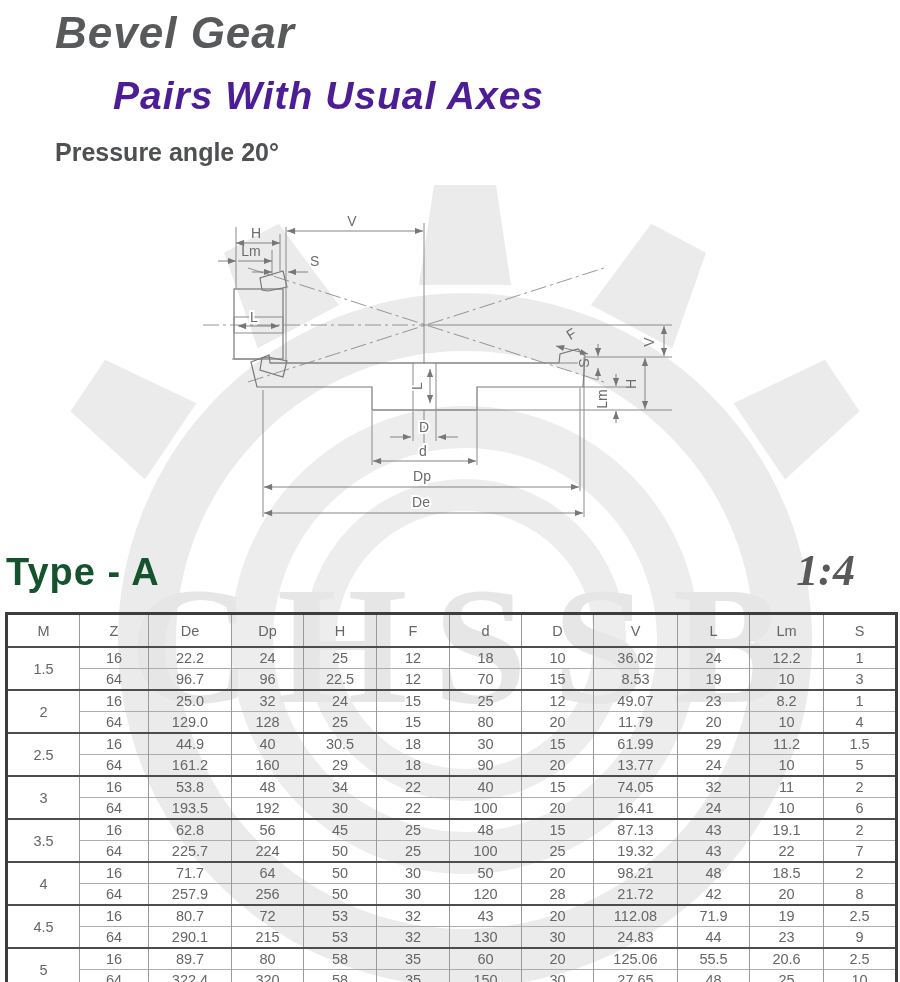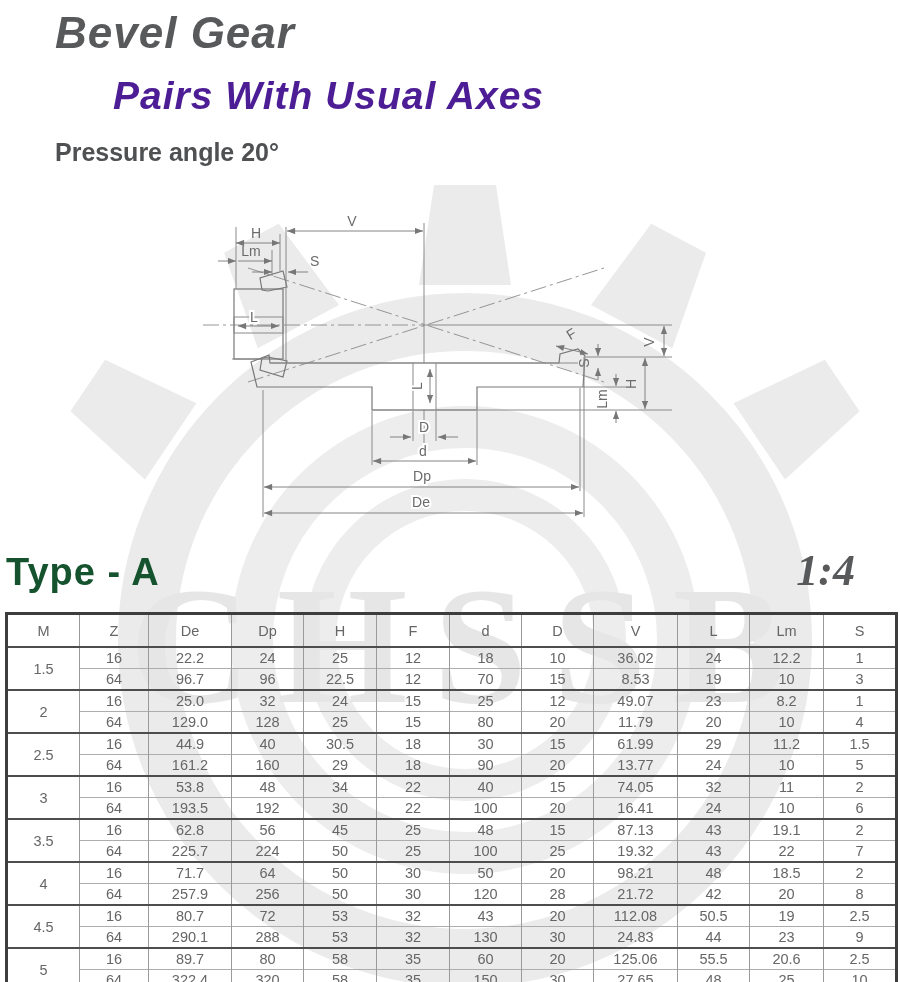--- a/index.html
+++ b/index.html
@@ -372,28 +372,28 @@
         <tr class="group-start">
           <td rowspan="2" class="m-cell">4.5</td>
           <td>16</td>
           <td>80.7</td>
           <td>72</td>
           <td>53</td>
           <td>32</td>
           <td>43</td>
           <td>20</td>
           <td>112.08</td>
-          <td>50.5</td>
+          <td>71.9</td>
           <td>19</td>
           <td>2.5</td>
         </tr>
         <tr class="sub-row">
           <td>64</td>
           <td>290.1</td>
-          <td>288</td>
+          <td>215</td>
           <td>53</td>
           <td>32</td>
           <td>130</td>
           <td>30</td>
           <td>24.83</td>
           <td>44</td>
           <td>23</td>
           <td>9</td>
         </tr>
         <tr class="group-start">

